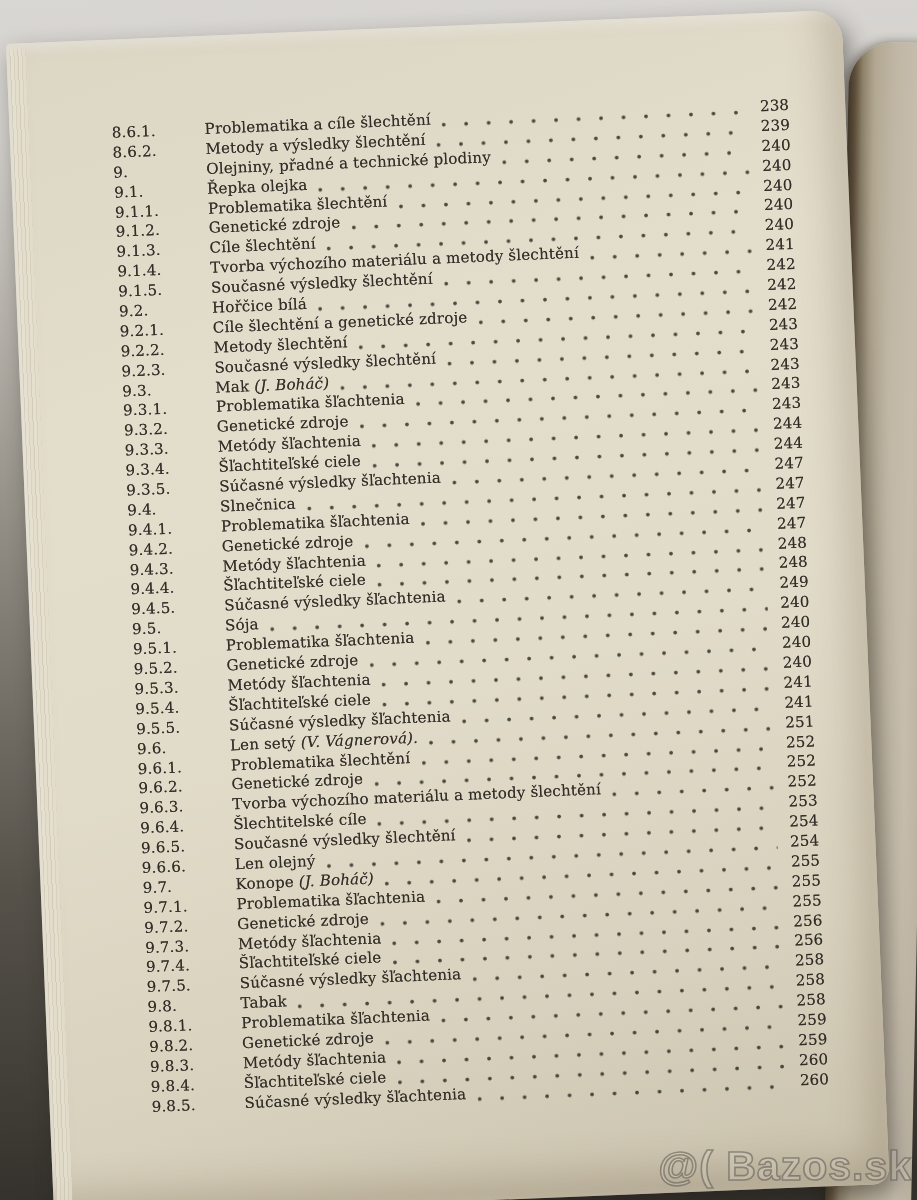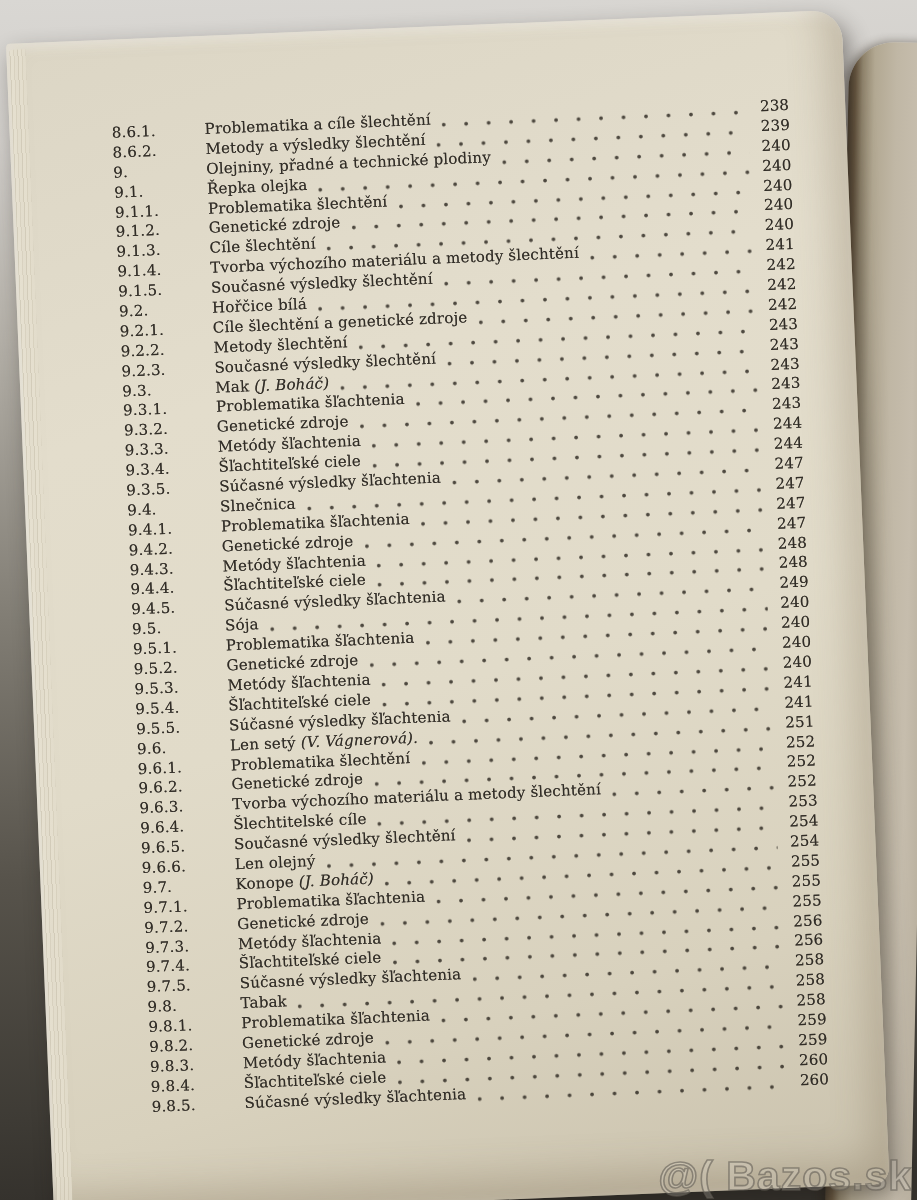--- a/index.html
+++ b/index.html
@@ -53,21 +53,21 @@
   .num{flex:none;width:93px;}
   .title{flex:none;}
   .title i{font-style:italic;}
   .leader{
     flex:1 1 auto;align-self:stretch;margin:0 6px 0 11px;min-width:10px;
     background-image:radial-gradient(circle at 2px 14.5px,rgba(45,40,33,.82) 1.35px,rgba(45,40,33,0) 2.3px);
     background-size:22.5px 19.9px;background-repeat:repeat-x;
   }
   .pg{flex:none;width:36px;text-align:right;}
   .watermark{
-    position:absolute;right:5px;bottom:0;z-index:5;
+    position:absolute;right:5px;bottom:10px;z-index:5;
     font-family:"Liberation Sans","DejaVu Sans",sans-serif;
     font-size:41px;font-weight:bold;letter-spacing:1px;
     color:rgba(226,222,214,.22);
     -webkit-text-stroke:1.6px rgba(98,93,85,.60);
   }
 </style>
 </head>
 <body>
 
 <div class="photo">

